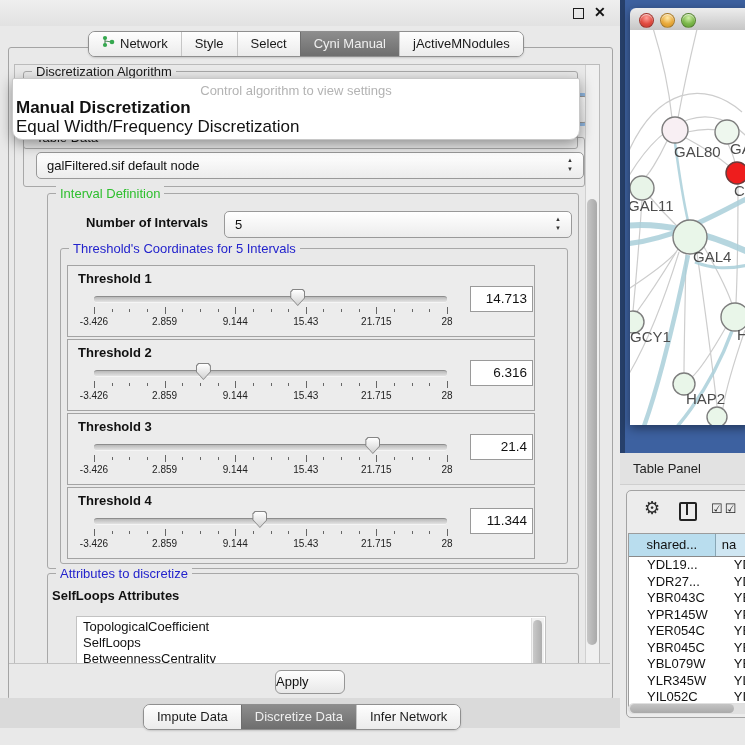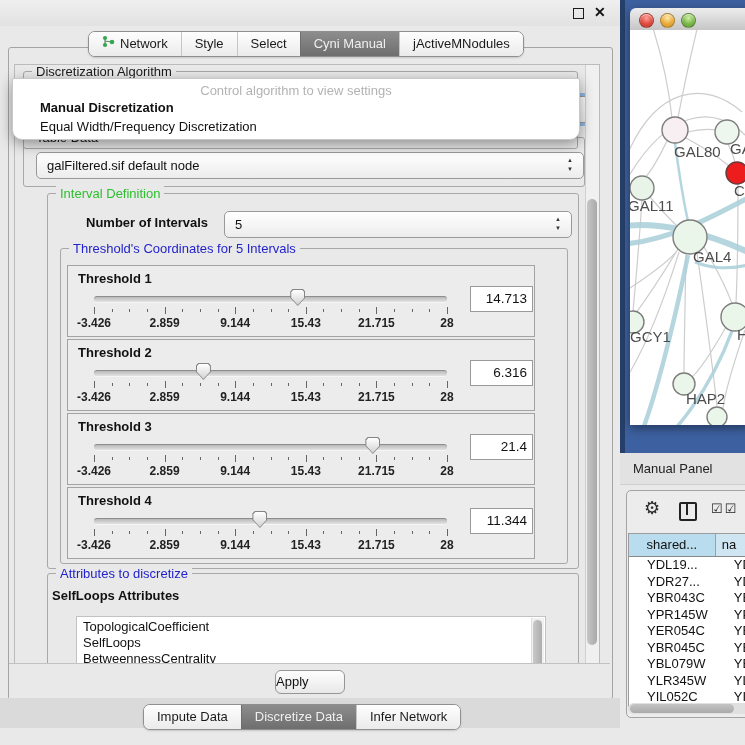--- a/index.html
+++ b/index.html
@@ -23,33 +23,33 @@
   .gtitle.green{color:#2ebf2e;}
   .gtitle.blue{color:#2323cc;}
   .gtitle.black{color:#1a1a1a;}
   .combo{position:absolute;background:linear-gradient(#ffffff,#ececec);border:1px solid #999;border-radius:5px;font-size:13px;color:#111;}
   .combo .cval{position:absolute;left:10px;top:0;line-height:25px;white-space:nowrap;}
   .combo .arrows{position:absolute;right:9px;top:3px;width:8px;font-size:6px;line-height:9px;color:#333;text-align:center;}
   .focusring{box-shadow:0 0 0 3px rgba(100,160,225,.65);}
   
   #algo-popup{position:absolute;left:12px;top:78px;width:566px;height:60px;background:#fff;border:1px solid #c8c8c8;border-radius:2px 2px 10px 10px;box-shadow:0 4px 14px rgba(0,0,0,.4);z-index:50;}
   #algo-popup .hint{text-align:center;color:#b3b3b3;font-size:13px;padding-top:4px;}
-  #algo-popup .opt{font-size:13px;color:#111;padding:1px 15px 1px 3px;line-height:17px;white-space:nowrap;margin-left:24px;}
+  #algo-popup .opt{font-size:17px;color:#111;padding:1px 15px 1px 3px;line-height:17px;white-space:nowrap;}
   #algo-popup .opt.bold{font-weight:bold;}
   
   .thr-panel{position:absolute;left:6px;width:466px;height:70px;border:1px solid #a3a3a3;background:#ececec;}
   .thr-label{position:absolute;left:10px;top:5px;font-size:13px;font-weight:bold;color:#111;}
   .thr-slider{position:absolute;left:26px;top:0;width:353px;height:70px;}
   .track{position:absolute;left:0;top:30px;width:353px;height:5px;border-radius:3px;background:linear-gradient(#b9b9b9,#e3e3e3);border-top:1px solid #8d8d8d;border-bottom:1px solid #f5f5f5;}
   .thumb-o{position:absolute;top:23px;width:15px;height:17px;background:#858585;clip-path:polygon(15% 0,85% 0,100% 15%,100% 52%,50% 100%,0 52%,0 15%);}
   .thumb-i{position:absolute;left:1px;top:1px;width:13px;height:15px;background:linear-gradient(#ffffff,#d2d2d2);clip-path:polygon(15% 0,85% 0,100% 15%,100% 52%,50% 100%,0 52%,0 15%);}
   .ticks{position:absolute;left:0;top:41px;width:353px;height:8px;}
   .tick{position:absolute;width:1px;background:#666;}
   .ticklabels{position:absolute;left:0;top:50px;width:353px;height:12px;}
-  .ticklabel{position:absolute;transform:translateX(-50%);font-size:12px;font-weight:bold;color:#222;white-space:nowrap;}
+  .ticklabel{position:absolute;transform:translateX(-50%);font-size:10px;font-weight:normal;color:#222;white-space:nowrap;}
   .thr-value{position:absolute;left:402px;top:20px;width:56px;height:24px;background:#fff;border:1px solid #9a9a9a;font-size:13.5px;text-align:right;padding-right:5px;line-height:24px;color:#111;}
   
   .attr-list{position:absolute;left:28px;top:42px;width:468px;height:100px;background:#fff;border:1px solid #c2c2c2;}
   .attr-item{font-size:13px;color:#111;line-height:16px;padding-left:6px;white-space:nowrap;}
   .mini-scroll{position:absolute;right:1px;top:1px;width:12px;height:96px;background:#f1f1f1;border-left:1px solid #ddd;}
   .mini-thumb{position:absolute;left:1px;top:2px;width:9px;height:70px;background:linear-gradient(90deg,#c9c9c9,#adadad);border-radius:5px;}
   .vscroll{position:absolute;left:570px;top:0;width:13px;height:598px;background:#f0f0f0;border-left:1px solid #d0d0d0;}
   .vscroll .vthumb{position:absolute;left:1px;top:134px;width:10px;height:446px;background:linear-gradient(90deg,#c6c6c6,#a9a9a9);border-radius:6px;}
   .apply-row{position:absolute;left:9px;top:663px;width:601px;height:34px;background:#e9e9e9;border-top:1px solid #c2c2c2;}
   .apply-btn{position:absolute;left:266px;top:6px;width:68px;height:22px;background:linear-gradient(#fefefe,#e8e8e8);border:1px solid #969696;border-radius:6px;font-size:13px;line-height:22px;color:#111;}
@@ -416,21 +416,21 @@
             <circle cx="105" cy="287" r="14" fill="#e9f6e9" stroke="#7d7d7d" stroke-width="1.4"></circle>
             <text x="107" y="310" class="netlabel">H</text>
             <circle cx="54" cy="354" r="11" fill="#e9f6e9" stroke="#7d7d7d" stroke-width="1.4"></circle>
             <text x="56" y="374" class="netlabel">HAP2</text>
             <circle cx="87" cy="387" r="10" fill="#e9f6e9" stroke="#7d7d7d" stroke-width="1.4"></circle>
           </svg>
       </div>
     </div>
 
     <div class="tp-bar">
-      <span class="tp-title">Manual Panel</span>
+      <span class="tp-title">Table Panel</span>
     </div>
 
     <div class="tp-box">
       <span class="gear">⚙</span>
       <span class="split-icon"></span>
       <span class="checks">☑☑</span>
       <div class="tp-table">
         <div class="tp-head">
           <div class="h1">shared...</div>
           <div class="h2">na</div>

